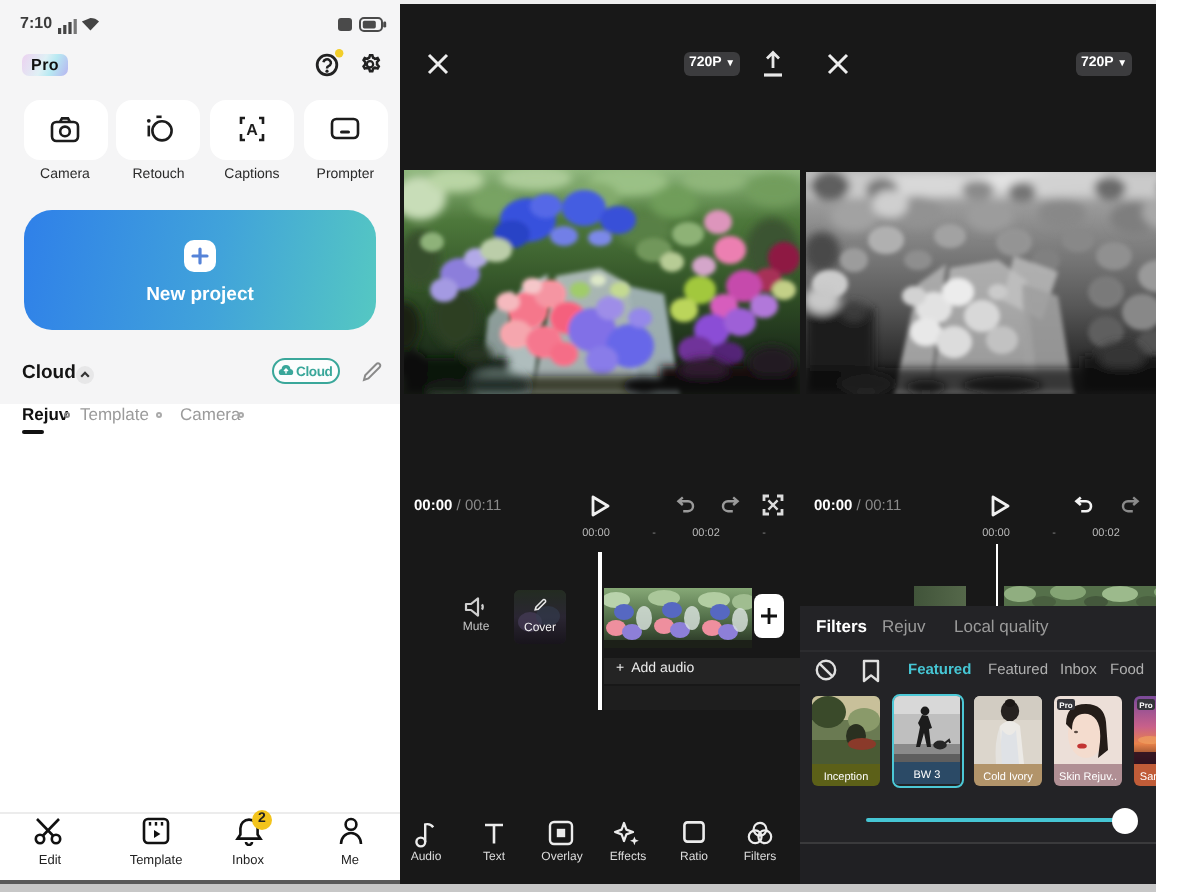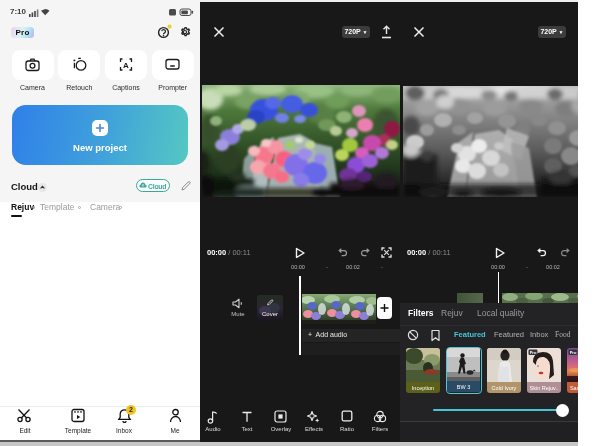--- a/index.html
+++ b/index.html
@@ -487,21 +487,21 @@
 <svg class="abs" style="left:407px;top:329px;" width="12" height="12" viewBox="0 0 12 12">
   <circle cx="6" cy="6" r="4.6" fill="none" stroke="#e0e0e0" stroke-width="1.2"></circle>
   <path d="M2.8 2.8 L9.2 9.2" stroke="#e0e0e0" stroke-width="1.2"></path>
 </svg>
 <svg class="abs" style="left:430px;top:328.5px;" width="11" height="13" viewBox="0 0 11 13">
   <path d="M2 1.5 h7 v10 l-3.5-2.8 L2 11.5 Z" fill="none" stroke="#e0e0e0" stroke-width="1.2" stroke-linejoin="round"></path>
 </svg>
 <div class="abs" style="left:454px;top:330px;font-size:7.5px;font-weight:bold;color:#46c6d4;">Featured</div>
 <div class="abs" style="left:494px;top:330px;font-size:7.5px;color:#b0b0b0;">Featured</div>
 <div class="abs" style="left:530px;top:330px;font-size:7.5px;color:#b0b0b0;">Inbox</div>
-<div class="abs" style="left:555px;top:330px;font-size:7.5px;color:#b0b0b0;font-family:Liberation Serif, serif;">Food</div>
+<div class="abs" style="left:555px;top:330px;font-size:7.5px;color:#b0b0b0;">Food</div>
 <div class="abs" style="left:583px;top:330px;font-size:7.5px;color:#b0b0b0;">Edit</div>
 
 <div class="abs" style="left:406px;top:348px;width:34px;height:45px;border-radius:3px;overflow:hidden;">
   <svg width="34" height="45" viewBox="0 0 34 45">
     <rect width="34" height="34" fill="#6a7a52"></rect>
     <rect x="0" y="0" width="34" height="12" fill="#c8c09a"></rect>
     <ellipse cx="8" cy="8" rx="9" ry="8" fill="#3a4a2a"></ellipse>
     <ellipse cx="26" cy="12" rx="8" ry="6" fill="#8a9a6a"></ellipse>
     <rect x="0" y="22" width="34" height="12" fill="#4a5a34"></rect>
     <ellipse cx="22" cy="20" rx="5" ry="6" fill="#2a3020"></ellipse>

